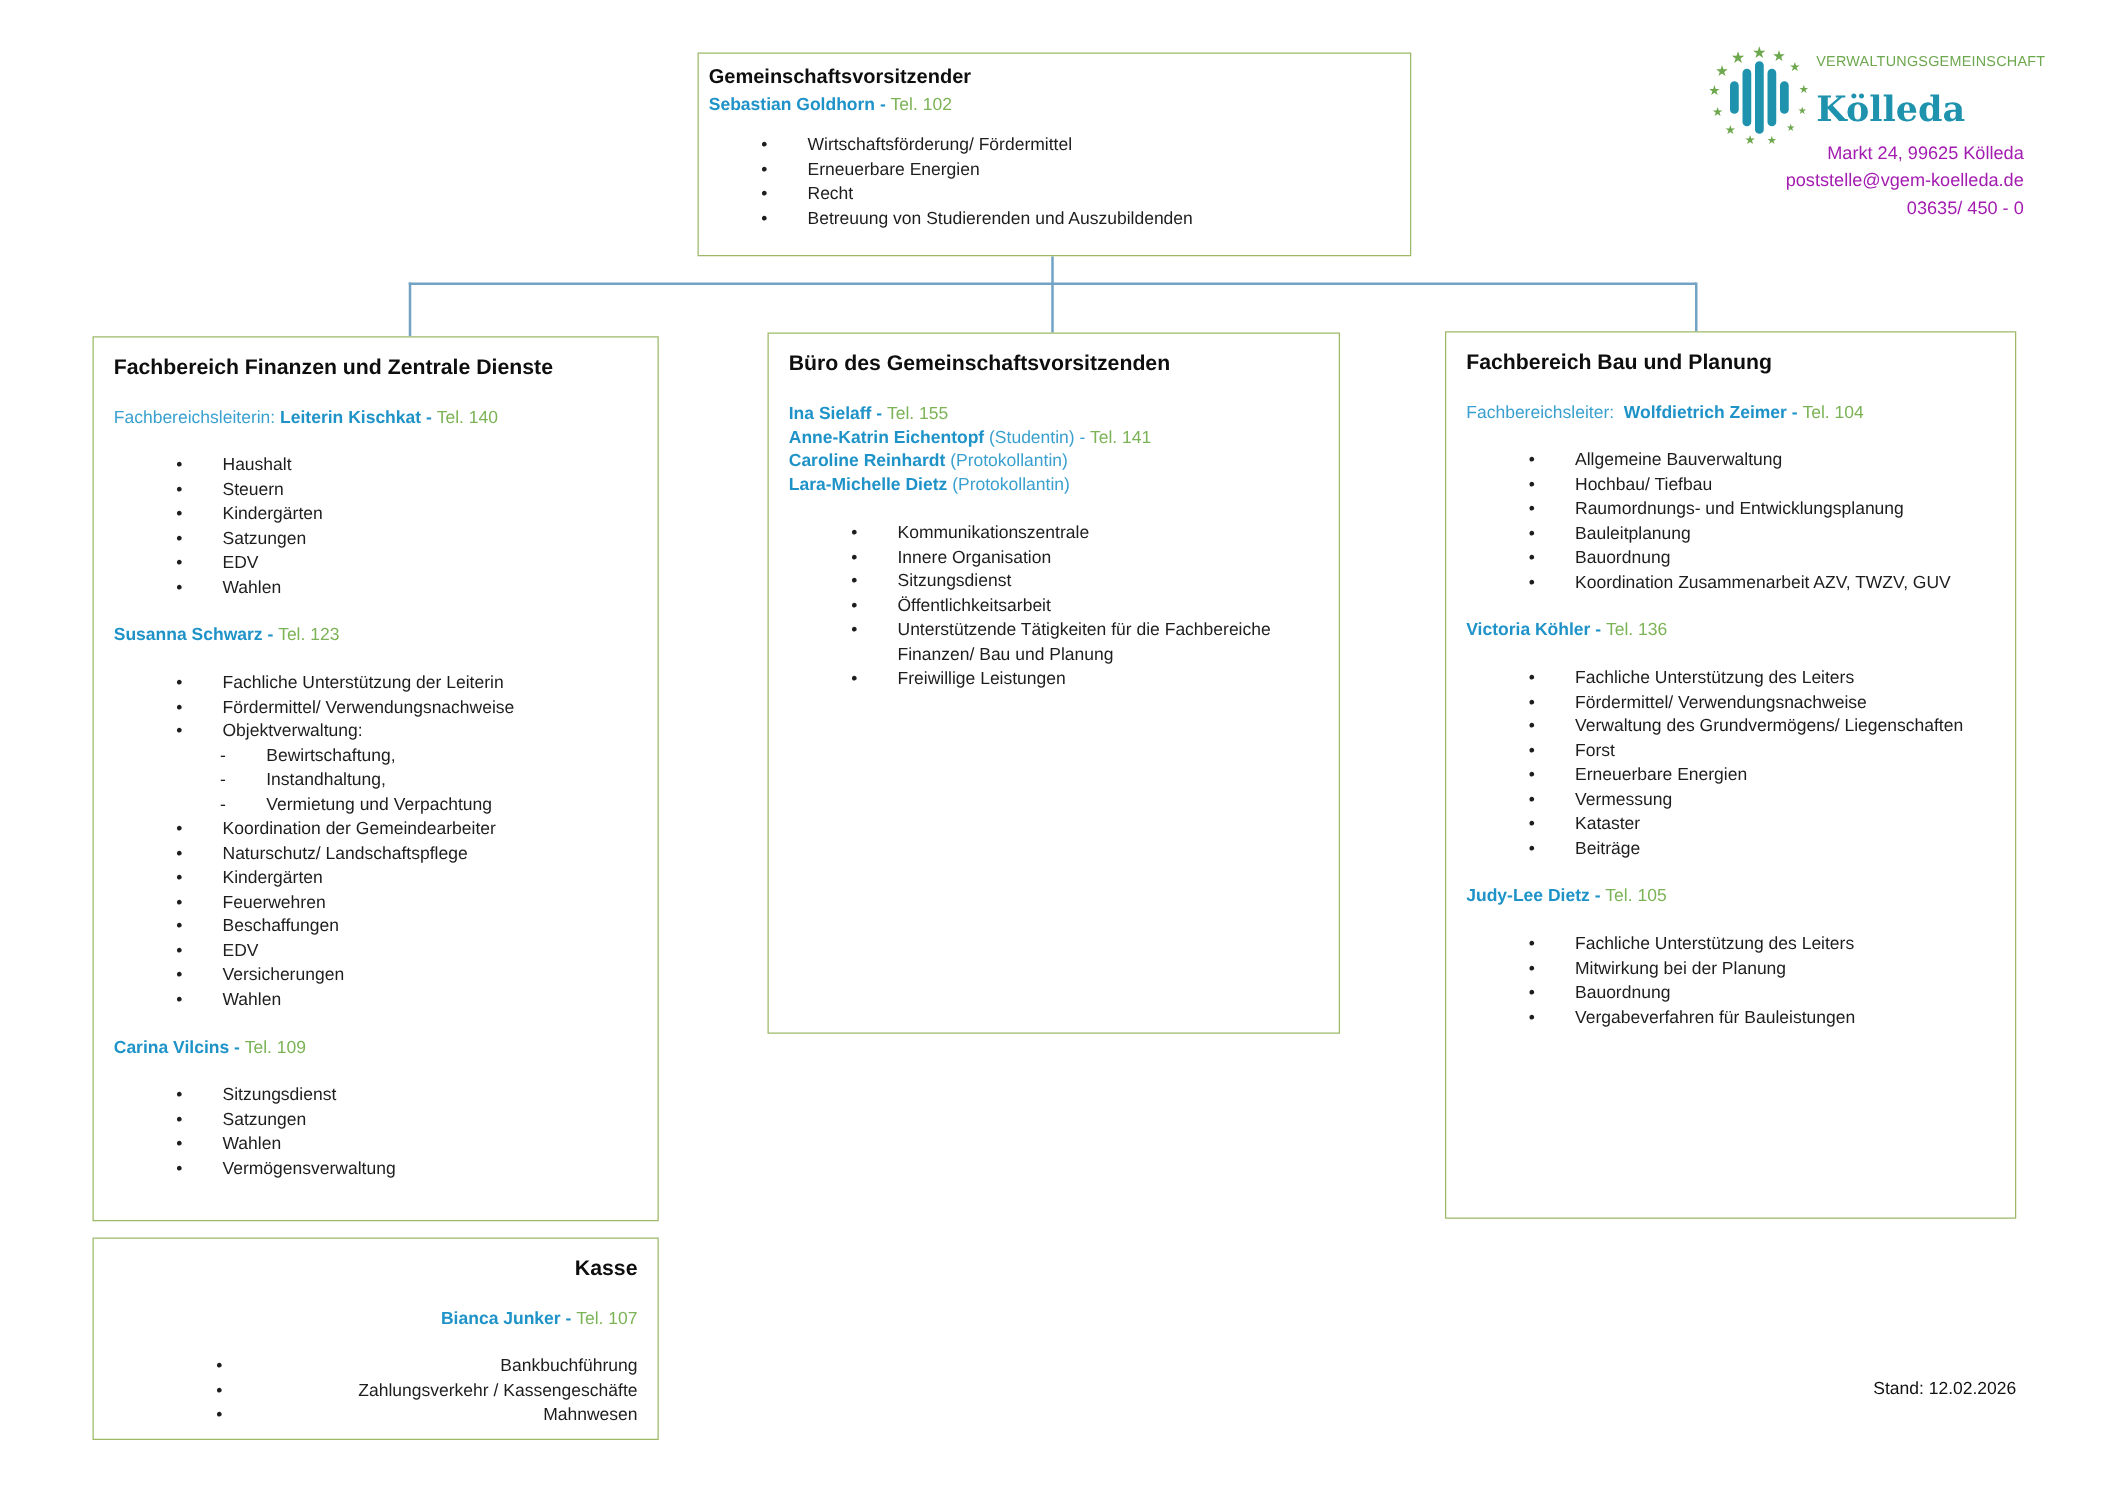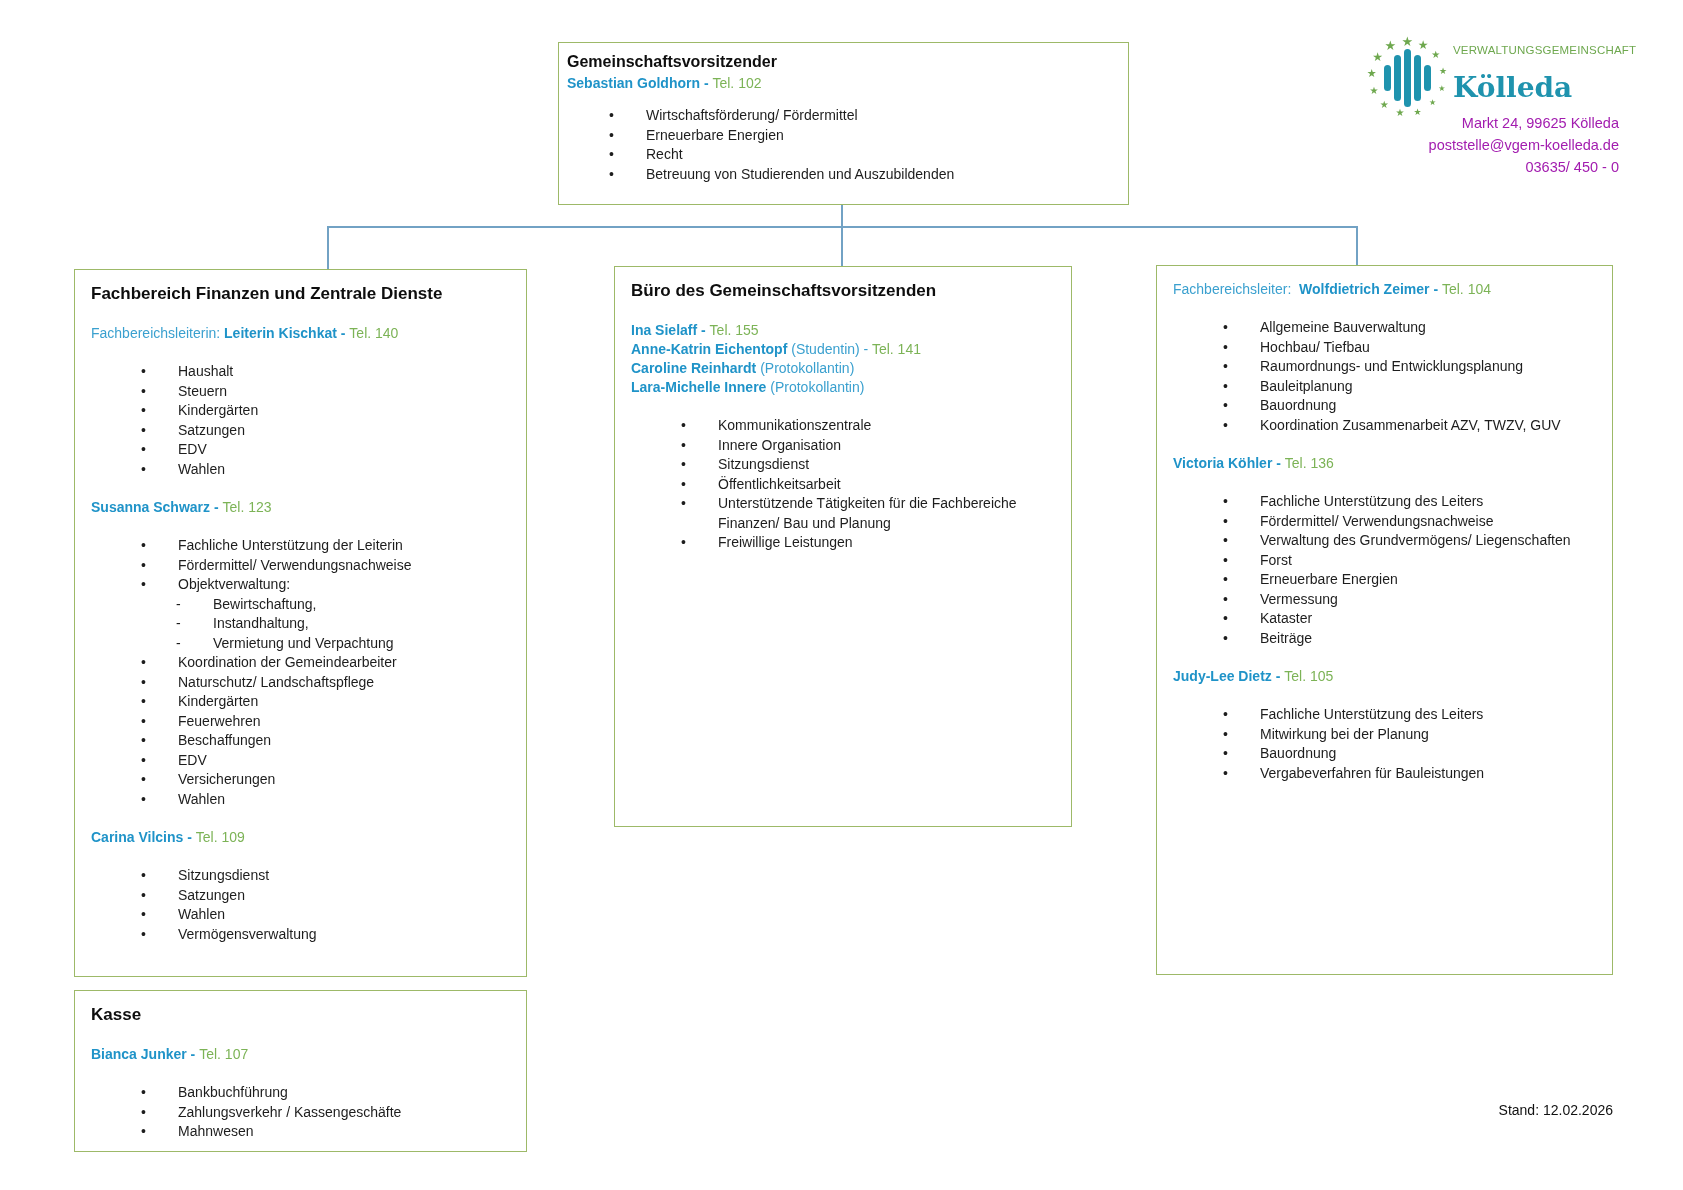--- a/index.html
+++ b/index.html
@@ -11,21 +11,21 @@
   .conn-v-mid{left:841px;top:205px;width:1.5px;height:62px;}
   .conn-v-left{left:327px;top:226px;width:1.5px;height:44px;}
   .conn-v-right{left:1356px;top:226px;width:1.5px;height:40px;}
   
   .box{position:absolute;border:1px solid #9DB968;background:#fff;box-sizing:border-box;
        padding:14px 16px;font-size:14px;}
   .box-chairman{left:558px;top:42px;width:571px;height:163px;padding:10px 8px;}
   .box-finance{left:74px;top:269px;width:453px;height:708px;}
   .box-buero{left:614px;top:266px;width:458px;height:561px;}
   .box-bau{left:1156px;top:265px;width:457px;height:710px;}
-  .box-kasse{left:74px;top:990px;width:453px;height:162px;}
+  .box-kasse{left:74px;top:990px;width:453px;height:162px;text-align:right;}
   .box-title{font-size:17px;font-weight:bold;color:#0e0e0e;margin:0 0 20px 0;}
   .box-chairman .box-title{margin-bottom:3px;font-size:16px;}
   .leader{font-size:14px;line-height:19px;white-space:nowrap;}
   .prefix,.pnote,.pdash-lite{color:#3AA0CF;}
   .pname,.pdash-bold{color:#1F93C8;font-weight:bold;}
   .ptel{color:#7CB356;}
   .blist{margin:19px 0;}
   .box-chairman .blist{margin:13px 0 0 0;}
   .row{display:flex;line-height:19.5px;font-size:14px;padding-left:50px;}
   .box-chairman .row{padding-left:42px;}
@@ -196,21 +196,21 @@
           </div>
         </div>
       </div>
     </section>
   <section class="box box-buero">
       <div class="box-title">Büro des Gemeinschaftsvorsitzenden</div>
       <div class="section">
         <div class="leader"><span class="pname">Ina Sielaff</span><span class="pdash-bold"> - </span><span class="ptel">Tel. 155</span></div>
         <div class="leader"><span class="pname">Anne-Katrin Eichentopf</span><span class="pnote"> (Studentin)</span><span class="pdash-lite"> - </span><span class="ptel">Tel. 141</span></div>
         <div class="leader"><span class="pname">Caroline Reinhardt</span><span class="pnote"> (Protokollantin)</span></div>
-        <div class="leader"><span class="pname">Lara-Michelle Innere</span><span class="pnote"> (Protokollantin)</span></div>
+        <div class="leader"><span class="pname">Lara-Michelle Dietz</span><span class="pnote"> (Protokollantin)</span></div>
         <div class="blist">
           <div class="row">
             <span class="glyph">•</span>
             <span class="btext">Kommunikationszentrale</span>
           </div>
           <div class="row">
             <span class="glyph">•</span>
             <span class="btext">Innere Organisation</span>
           </div>
           <div class="row">
@@ -226,20 +226,21 @@
             <span class="btext">Unterstützende Tätigkeiten für die Fachbereiche Finanzen/ Bau und Planung</span>
           </div>
           <div class="row">
             <span class="glyph">•</span>
             <span class="btext">Freiwillige Leistungen</span>
           </div>
         </div>
       </div>
     </section>
   <section class="box box-bau">
+      <div class="box-title">Fachbereich Bau und Planung</div>
       <div class="section">
         <div class="leader"><span class="prefix">Fachbereichsleiter:&nbsp; </span><span class="pname">Wolfdietrich Zeimer</span><span class="pdash-bold"> - </span><span class="ptel">Tel. 104</span></div>
         <div class="blist">
           <div class="row">
             <span class="glyph">•</span>
             <span class="btext">Allgemeine Bauverwaltung</span>
           </div>
           <div class="row">
             <span class="glyph">•</span>
             <span class="btext">Hochbau/ Tiefbau</span>

